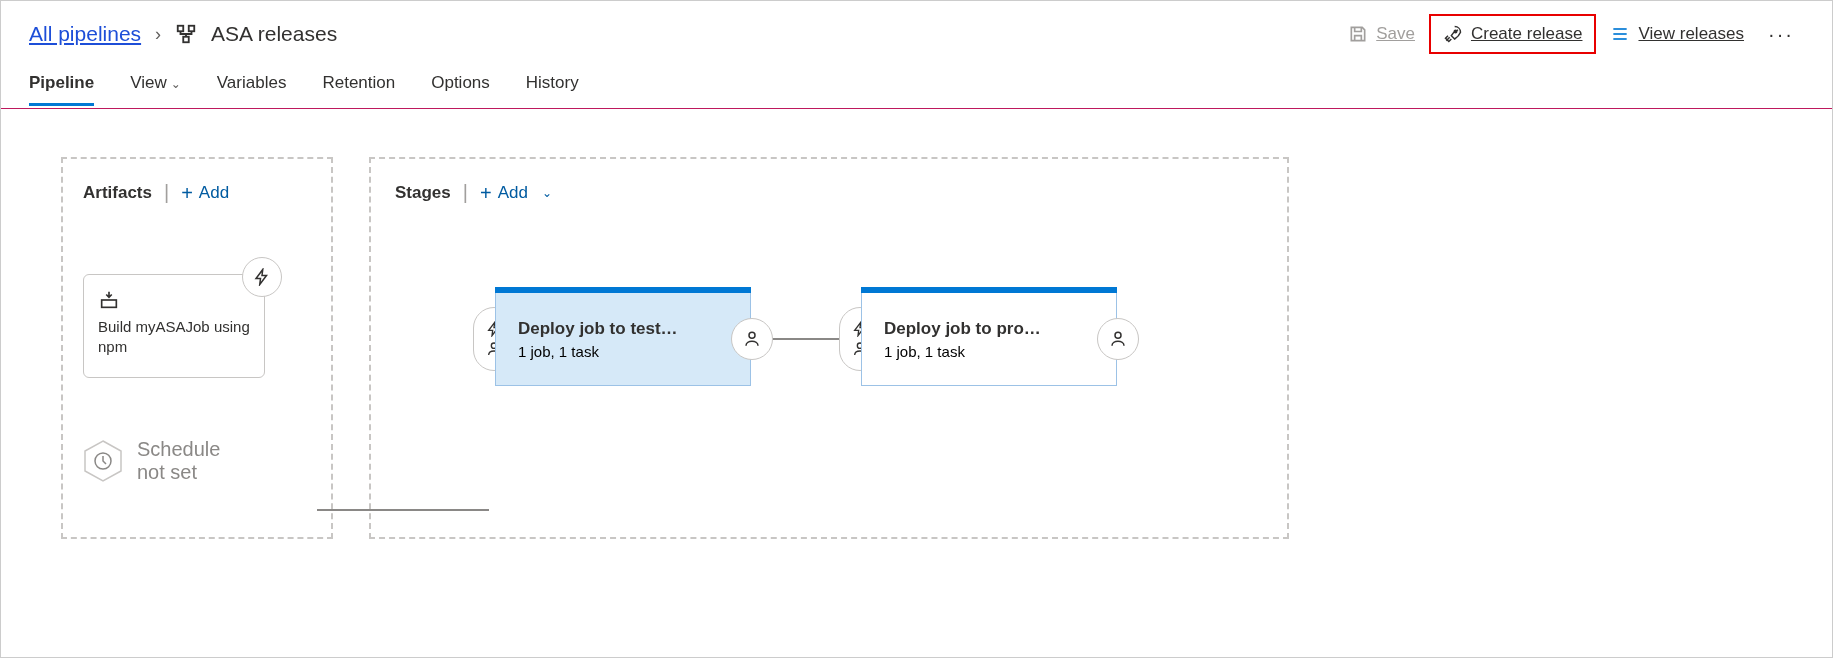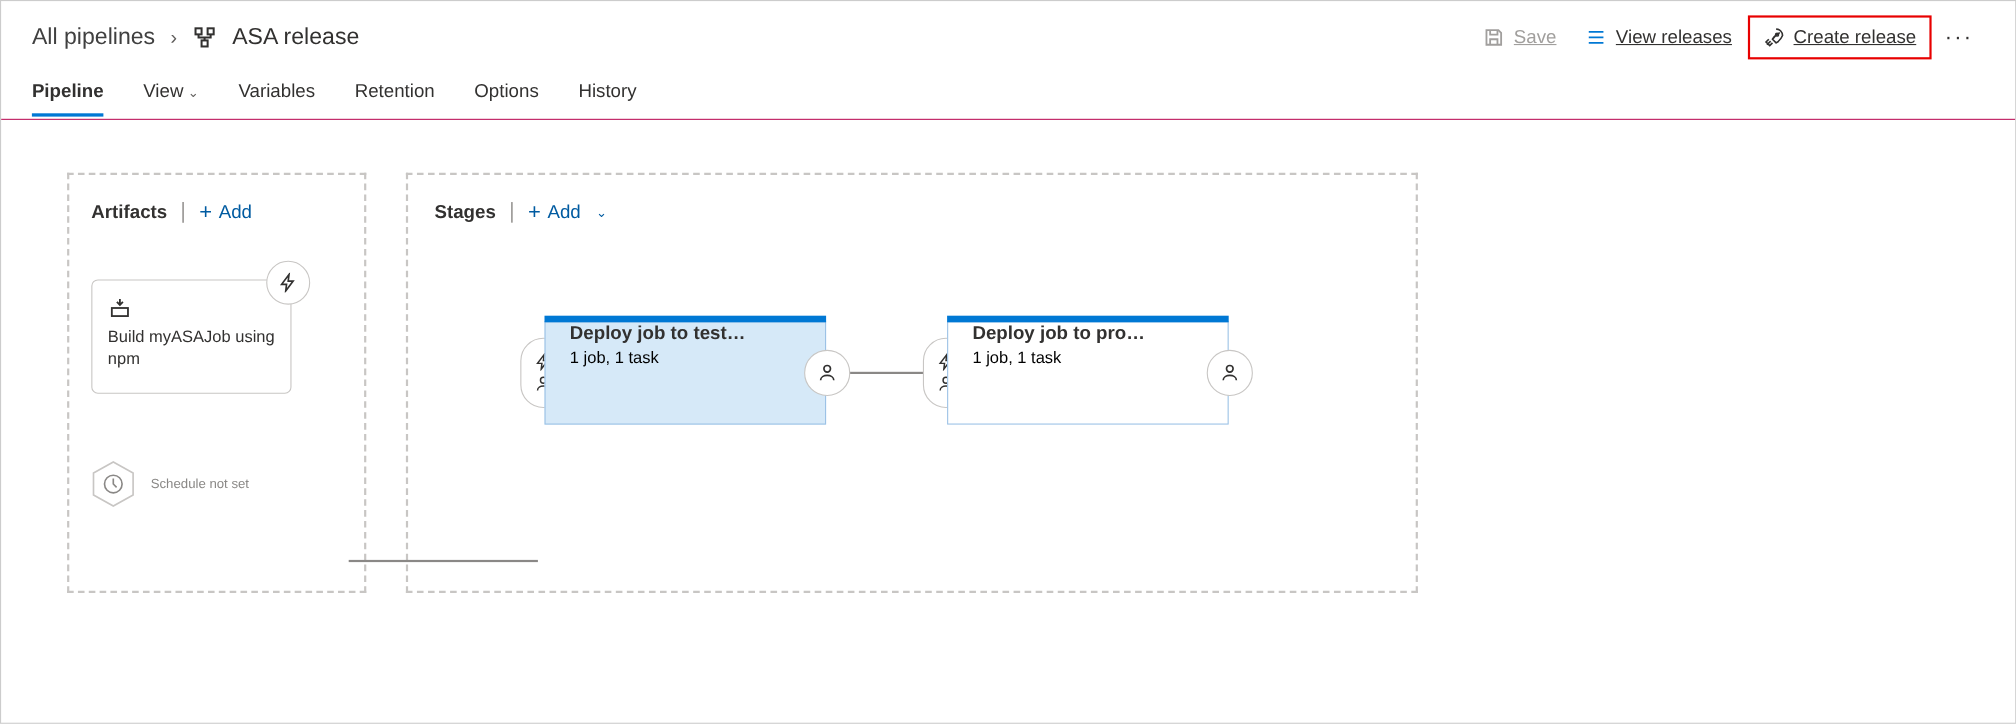--- a/index.html
+++ b/index.html
@@ -16,21 +16,21 @@
     }
     
     .header {
       display: flex;
       align-items: center;
       justify-content: space-between;
       padding: 10px 28px 0 28px;
       height: 56px;
     }
     .breadcrumb { display: flex; align-items: center; gap: 14px; font-size: 21px; }
-    .bc-link { color: #404040; cursor: pointer; }
+    .bc-link { color: #1d4ed8; cursor: pointer; text-decoration: underline; }
     .bc-sep { color: #605e5c; font-size: 18px; }
     .bc-icon { width: 22px; height: 22px; display:flex; align-items:center; justify-content:center;}
     .bc-title { color: #323130; font-weight: 400; }
     .header-actions { display: flex; align-items: center; gap: 2px; }
     .hdr-btn {
       display: flex; align-items: center; gap: 8px;
       padding: 6px 12px; height: 40px;
       font-size: 17px; color: #323130; background:none; border:none; cursor:pointer;text-decoration:underline;
     }
     .hdr-btn.disabled { color: #a19f9d; cursor: default; }
@@ -62,50 +62,50 @@
     .panel-stages   { width: 920px; height: 382px; padding: 22px 24px; }
     .panel-hdr { display:flex; align-items:center; gap:12px; font-size:17px; }
     .panel-hdr .title { font-weight:600; }
     .panel-hdr .vline { color:#a19f9d; font-size:20px; font-weight:300;}
     .add-link { color:#005ba1; display:flex; align-items:center; gap:6px; cursor:pointer; font-size:17px;}
     .plus { font-size:20px; font-weight:400; color:#005ba1; line-height:1;}
     .chev-down { color:#005ba1; font-size:12px; margin-left:8px;}
 
     
     .artifact-card {
-      margin-top: 50px;
+      margin-top: 70px;
       width: 182px; min-height:104px;
       border:1px solid #c8c6c4; border-radius:6px;
       padding: 14px 14px 16px 14px;
       position:relative; background:#fff;
     }
     .artifact-title { font-size:15px; line-height:1.35; margin-top:6px; }
     .trigger-badge {
       position:absolute; top:-18px; right:-18px;
       width:40px; height:40px; border-radius:50%;
       border:1px solid #c8c6c4; background:#fff;
       display:flex; align-items:center; justify-content:center;
     }
     .schedule {
       margin-top: 60px; display:flex; align-items:center; gap:14px;
-      color:#8a8886; font-size:12px;
+      color:#8a8886; font-size:20px;
     }
     .hex {
       width:40px; height:44px; display:flex; align-items:center; justify-content:center;
       position:relative;
     }
     .hex svg { width:40px; height:44px;}
 
     
     .stage-row { display:flex; align-items:center; margin-top:88px; margin-left:100px; gap:0;}
     .stage-wrap { position:relative; display:flex; align-items:center;}
     .stage-card {
       width: 256px; height: 94px;
       border:1px solid #9cc2e6; background:#fff; position:relative;
-      display:flex; flex-direction:column; 
+      display:flex; flex-direction:column; justify-content:center;
       padding: 0 22px;
     }
     .stage-card.selected { background:#d6e9f8; }
     .stage-card::before {
       content:""; position:absolute; top:-6px; left:-1px; right:-1px; height:6px; background:#0078d4;
     }
     .stage-title { font-weight:600; font-size:17px; white-space:nowrap; overflow:hidden; text-overflow:ellipsis;}
     .stage-sub   { color:#000000; font-size:15px; margin-top:4px; cursor:pointer;}
     .side-badge {
       position:absolute; top:50%; transform:translateY(-50%);
@@ -127,55 +127,55 @@
     <span class="bc-link">All pipelines</span>
     <span class="bc-sep">›</span>
     <span class="bc-icon">
       <svg viewBox="0 0 24 24" fill="none" stroke="#323130" stroke-width="2">
         <rect x="3" y="3" width="6" height="6"></rect>
           <rect x="15" y="3" width="6" height="6"></rect>
         <rect x="9" y="15" width="6" height="6"></rect>
           <path d="M6 9v3h12V9M12 12v3"></path>
       </svg>
     </span>
-    <span class="bc-title">ASA release</span>
+    <span class="bc-title">ASA releases</span>
   </div>
   <div class="header-actions">
     <button class="hdr-btn disabled">
       <span class="ico">
         <svg viewBox="0 0 24 24" fill="none" stroke="#a19f9d" stroke-width="2">
           <path d="M4 4h13l3 3v13H4z"></path>
             <path d="M8 4v5h8V4M8 20v-6h8v6"></path>
         </svg>
       </span>
       <span>Save</span>
+    </button>
+    <button class="hdr-btn create-highlight">
+      <span class="ico">
+        <svg viewBox="0 0 24 24" fill="none" stroke="#323130" stroke-width="1.8">
+          <path d="M14 3c4 0 7 3 7 7-2 5-7 8-7 8l-4-4s3-5 8-7"></path>
+          <circle cx="15" cy="9" r="1.5"></circle>
+            <path d="M6 14l-3 3 4 4 3-3M8 16l-4 4"></path>
+        </svg>
+      </span>
+      <span>Create release</span>
     </button>
     <button class="hdr-btn">
       <span class="ico">
         <svg viewBox="0 0 24 24" stroke="#0078d4" stroke-width="2">
           <line x1="4" y1="6" x2="20" y2="6"></line>
             <line x1="4" y1="12" x2="20" y2="12"></line>
           <line x1="4" y1="18" x2="20" y2="18"></line>
           <line x1="2" y1="6" x2="2" y2="6"></line>
             <line x1="2" y1="12" x2="2" y2="12"></line>
             <line x1="2" y1="18" x2="2" y2="18"></line>
         </svg>
       </span>
       <span>View releases</span>
     </button>
-    <button class="hdr-btn create-highlight">
-      <span class="ico">
-        <svg viewBox="0 0 24 24" fill="none" stroke="#323130" stroke-width="1.8">
-          <path d="M14 3c4 0 7 3 7 7-2 5-7 8-7 8l-4-4s3-5 8-7"></path>
-          <circle cx="15" cy="9" r="1.5"></circle>
-            <path d="M6 14l-3 3 4 4 3-3M8 16l-4 4"></path>
-        </svg>
-      </span>
-      <span>Create release</span>
-    </button>
     <span class="more-dots">···</span>
   </div>
 </div>
 
 <div class="tabs">
   <div class="tab active">Pipeline</div>
   <div class="tab">
     <span>View</span><span class="chev">⌄</span>
   </div>
   <div class="tab">Variables</div>

